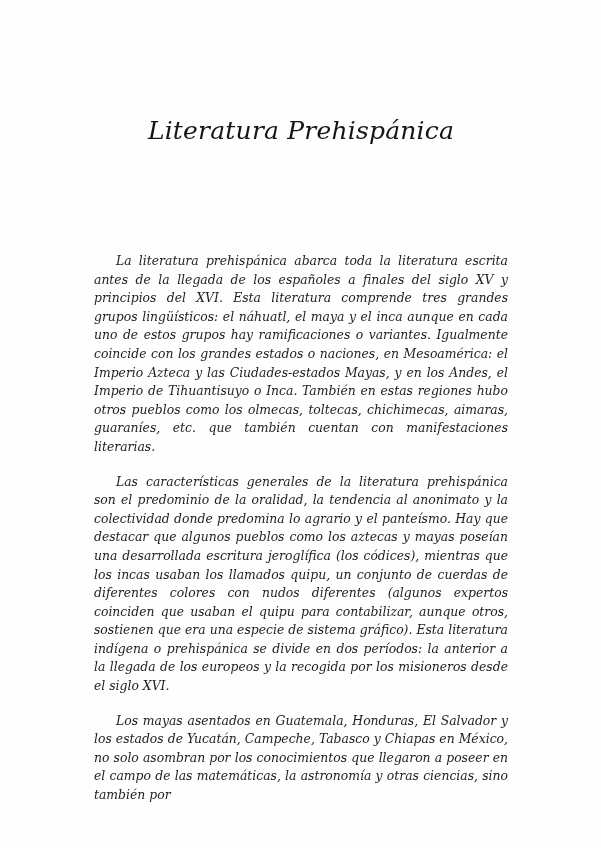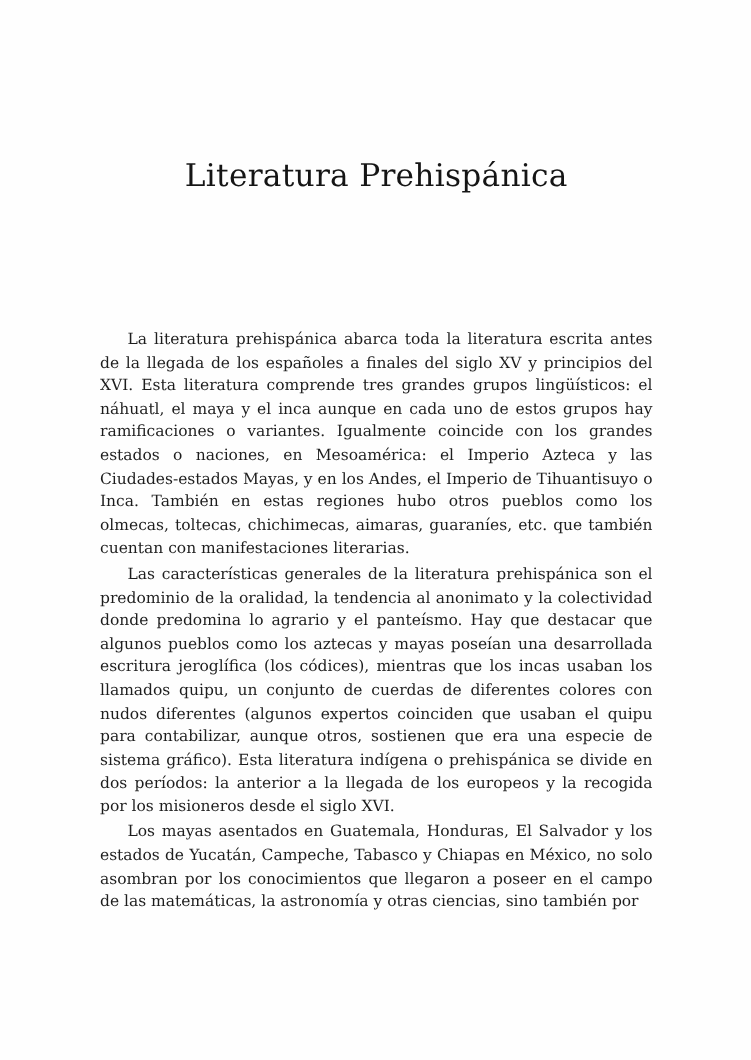--- a/index.html
+++ b/index.html
@@ -18,43 +18,44 @@
     position: relative;
     width: 601px;
     height: 848px;
     box-sizing: border-box;
     padding: 0;
     background: #fefefe;
   }
   .content {
     position: absolute;
     left: 78px;
-    top: 10px;
+    top: 0;
     width: 446px;
+    font-style: italic;
   }
   .doc-title {
     font-family: "DejaVu Serif", serif;
     font-size: 25px;
     font-weight: normal;
     letter-spacing: 0.2px;
     text-align: center;
     margin: 0;
     padding-top: 116px;
     color: #151515;
   }
   .body-block {
     margin-top: 107px;
   }
   p.para {
     font-family: "DejaVu Serif", serif;
     font-size: 12.4px;
     line-height: 18.6px;
     text-align: justify;
     text-justify: inter-word;
-    margin: 2px;
+    margin: 16px;
     color: #1d1d1d;
     hyphens: manual;
   }
   p.para.indent {
     text-indent: 22px;
   }
   .section-heading {
     font-family: "DejaVu Serif", serif;
     font-size: 13px;
     font-weight: bold;

